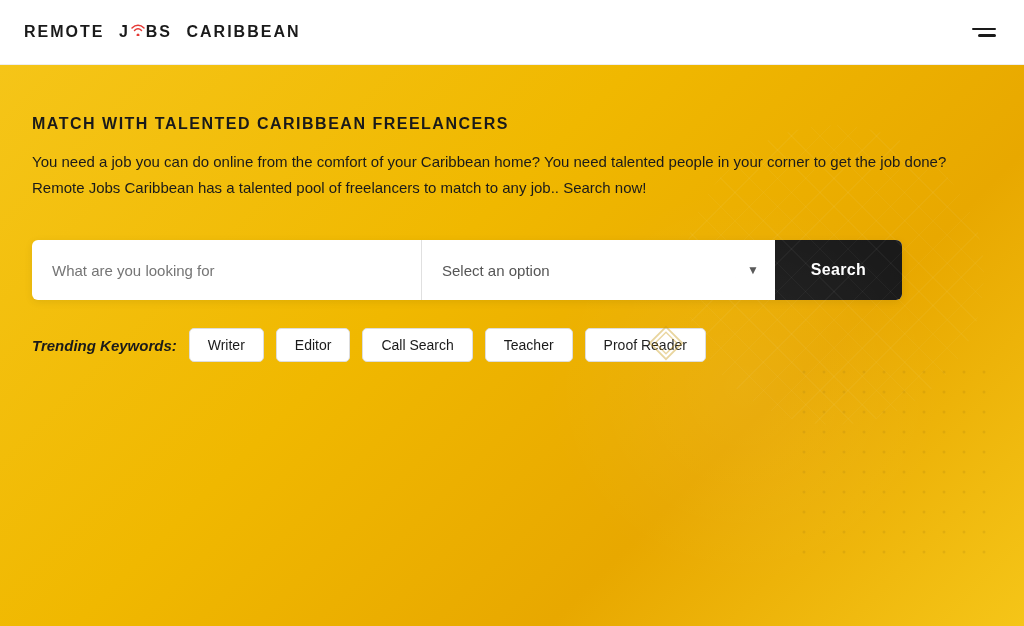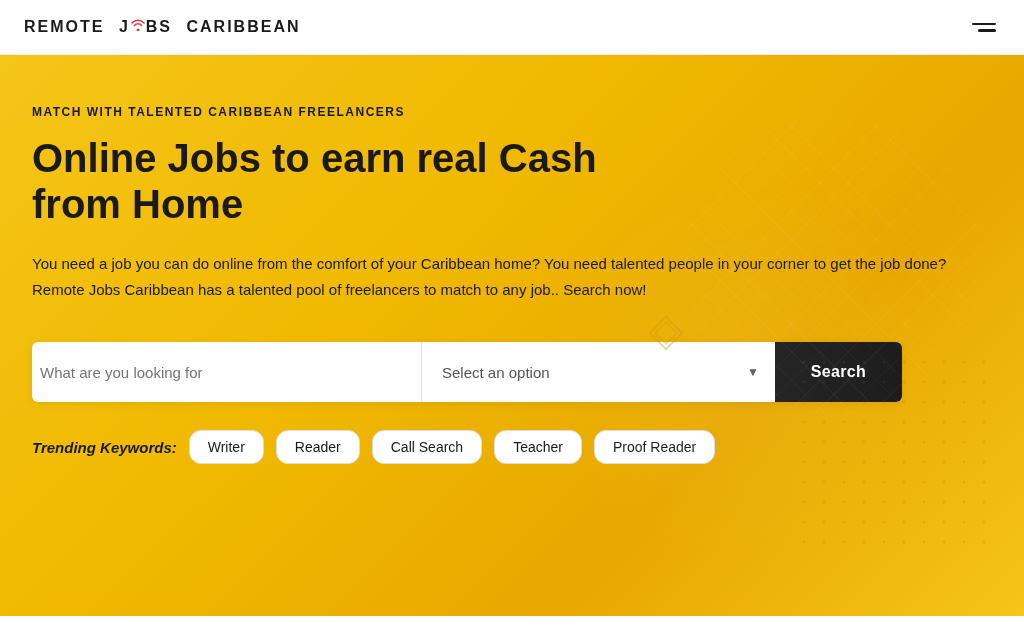--- a/index.html
+++ b/index.html
@@ -7,21 +7,21 @@
     body {
       font-family: 'Arial', sans-serif;
       width: 1024px;
       height: 626px;
       overflow: hidden;
     }
 
     
     .header {
       background: #ffffff;
-      height: 55px;
+      height: 65px;
       display: flex;
       align-items: center;
       justify-content: space-between;
       padding: 0 24px;
       border-bottom: 1px solid #eee;
       position: relative;
       z-index: 10;
     }
 
     .logo {
@@ -107,21 +107,21 @@
       position: absolute;
       right: 80px;
       bottom: 40px;
       width: 400px;
       height: 400px;
       background: radial-gradient(circle, rgba(255,255,255,0.06) 0%, transparent 70%);
       pointer-events: none;
     }
 
     .subtitle {
-      font-size: 12px;
+      font-size: 16px;
       font-weight: 800;
       letter-spacing: 1.5px;
       text-transform: uppercase;
       color: #1a1a1a;
       margin-bottom: 16px;
     }
 
     .main-title {
       font-size: 40px;
       font-weight: 900;
@@ -149,21 +149,21 @@
       border-radius: 6px;
       overflow: visible;
       margin-bottom: 28px;
       box-shadow: 0 2px 8px rgba(0,0,0,0.08);
     }
 
     .search-input {
       flex: 0 0 390px;
       border: none;
       outline: none;
-      padding: 0 8px;
+      padding: 0 20px;
       font-size: 15px;
       color: #999;
       background: transparent;
       border-right: 1px solid #e0e0e0;
     }
 
     .search-select-wrapper {
       flex: 1;
       position: relative;
       display: flex;
@@ -215,21 +215,21 @@
     .trending-label {
       font-size: 15px;
       font-weight: 700;
       color: #1a1a1a;
       font-style: italic;
     }
 
     .keyword-tag {
       background: #fff;
       border: 1.5px solid #ddd;
-      border-radius: 12px;
+      border-radius: 5px;
       padding: 8px 18px;
       font-size: 14px;
       font-weight: 500;
       color: #1a1a1a;
       cursor: pointer;
       transition: background 0.15s;
     }
 
     
     .diamond-deco {
@@ -293,21 +293,20 @@
       <defs>
         <pattern id="dots" x="0" y="0" width="20" height="20" patternUnits="userSpaceOnUse">
           <circle cx="10" cy="10" r="1.5" fill="#8B6914"></circle>
         </pattern>
       </defs>
       <rect width="200" height="200" fill="url(#dots)"></rect>
     </svg>
   </div>
 
   <p class="subtitle">MATCH WITH TALENTED CARIBBEAN FREELANCERS</p>
-  <h1 class="main-title">Online Jobs to earn real Cash from Home</h1>
   <p class="description">You need a job you can do online from the comfort of your Caribbean home? You need talented people in your corner to get the job done? Remote Jobs Caribbean has a talented pool of freelancers to match to any job.. Search now!</p>
 
   <div class="search-container">
     <input class="search-input" type="text" placeholder="What are you looking for" style="">
     <div class="search-select-wrapper">
       <select class="search-select">
         <option value="">Select an option</option>
         <option value="writer">Writer</option>
         <option value="editor">Editor</option>
         <option value="call-center">Call Center</option>
@@ -315,19 +314,19 @@
         <option value="proof-reader">Proof Reader</option>
       </select>
       <span class="select-arrow">▼</span>
     </div>
     <button class="search-button">Search</button>
   </div>
 
   <div class="trending-row">
     <span class="trending-label">Trending Keywords:</span>
     <button class="keyword-tag">Writer</button>
-    <button class="keyword-tag">Reader</button>
+    <button class="keyword-tag">Editor</button>
     <button class="keyword-tag">Call Search</button>
     <button class="keyword-tag">Teacher</button>
     <button class="keyword-tag">Proof Reader</button>
   </div>
 
 </section>
 
 </body></html>

